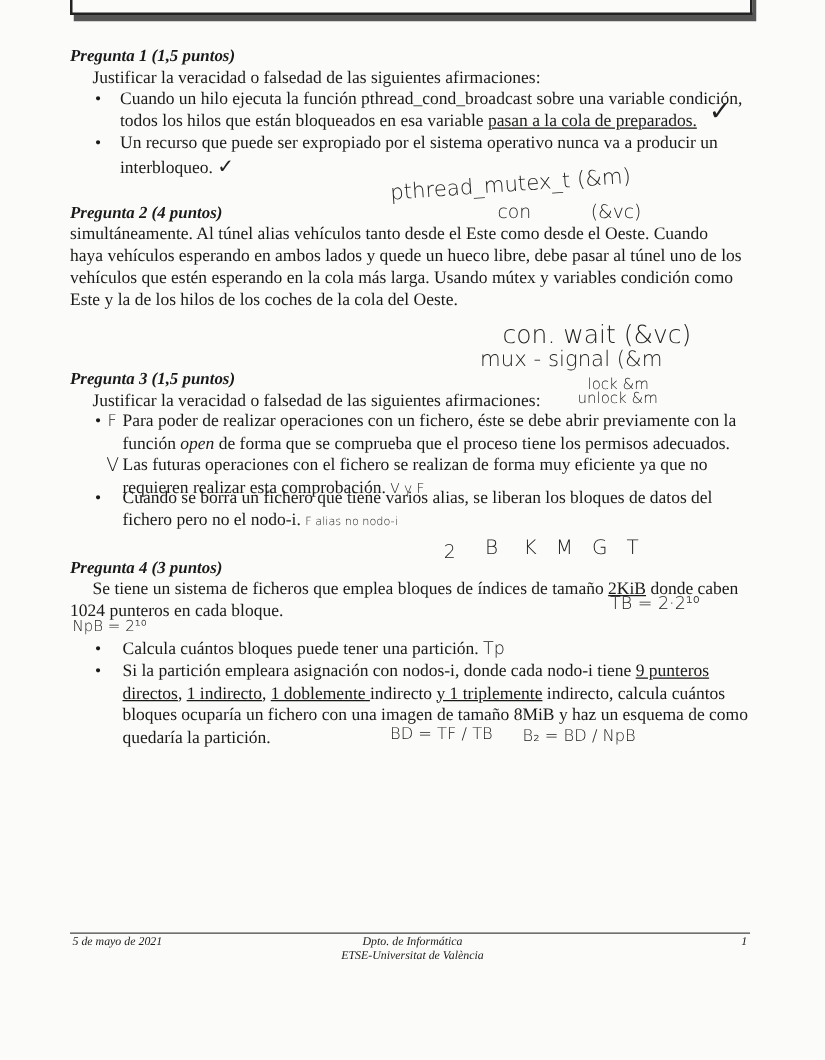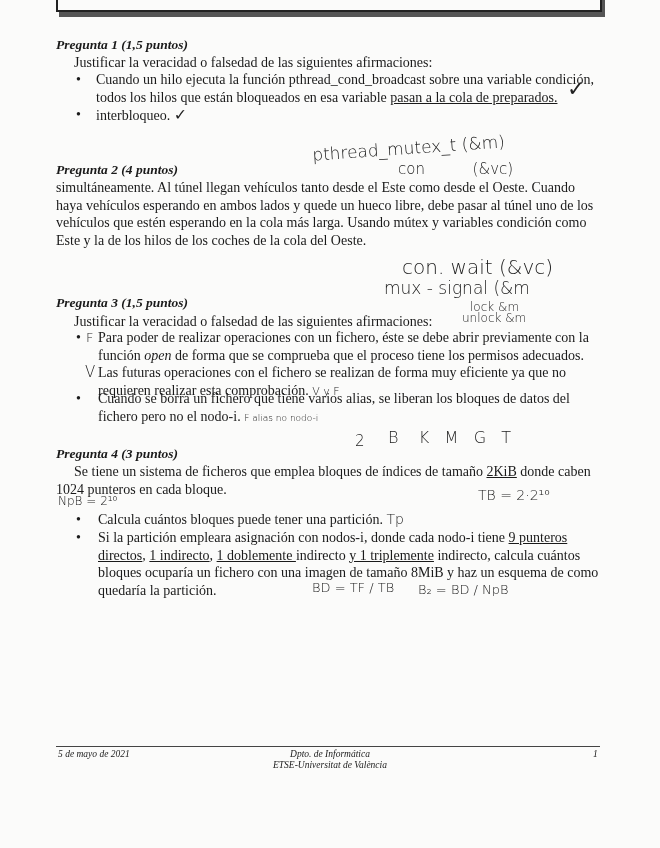--- a/index.html
+++ b/index.html
@@ -29,29 +29,30 @@
 <div class="abs qtitle" style="left:56px;top:37px;">Pregunta 1 (1,5 puntos)</div>
 <div class="abs body" style="left:74px;top:54px;">Justificar la veracidad o falsedad de las siguientes afirmaciones:</div>
 <div class="abs bullet" style="left:96px;top:71px;width:510px;">
   <span class="dot">•</span>
   <div>Cuando un hilo ejecuta la función pthread_cond_broadcast sobre una variable condición,</div>
   <div><span>todos los hilos que están bloqueados en esa variable </span><u>pasan a la cola de preparados.</u></div>
 </div>
 <div class="abs hw" style="left:567px;top:76px;font-size:22px;">✓</div>
 <div class="abs bullet" style="left:96px;top:106px;width:510px;text-align:justify;">
   <span class="dot">•</span>
+  <div>Un recurso que puede ser expropiado por el sistema operativo nunca va a producir un</div>
   <div><span>interbloqueo.</span> <span class="hw" style="font-size:16px;">✓</span></div>
 </div>
 
 <div class="abs hw" style="left:312px;top:138px;font-size:17px;transform:rotate(-4deg);">pthread_mutex_t (&amp;m)</div>
 <div class="abs hw" style="left:398px;top:160px;font-size:15px;white-space:pre;">con          (&amp;vc)</div>
 
 <div class="abs qtitle" style="left:56px;top:162px;">Pregunta 2 (4 puntos)</div>
 <div class="abs body" style="left:56px;top:179px;width:546px;">
-  <div>simultáneamente. Al túnel llegan vehículos tanto desde el Este como desde el Oeste. Cuando</div>
+  <div>simultáneamente. Al túnel alias vehículos tanto desde el Este como desde el Oeste. Cuando</div>
   <div>haya vehículos esperando en ambos lados y quede un hueco libre, debe pasar al túnel uno de los</div>
   <div>vehículos que estén esperando en la cola más larga. Usando mútex y variables condición como</div>
   <div>Este y la de los hilos de los coches de la cola del Oeste.</div>
 </div>
 <div class="abs hw" style="left:402px;top:255px;font-size:20px;">con. wait (&amp;vc)</div>
 <div class="abs hw" style="left:384px;top:278px;font-size:17px;">mux - signal (&amp;m</div>
 <div class="abs hw" style="left:470px;top:300px;font-size:12px;">lock &amp;m</div>
 <div class="abs hw" style="left:462px;top:311px;font-size:12px;">unlock &amp;m</div>
 
 <div class="abs qtitle" style="left:56px;top:295px;">Pregunta 3 (1,5 puntos)</div>
@@ -70,21 +71,21 @@
   <div><span>fichero pero no el nodo-i.</span> <span class="hw" style="font-size:9px;">F alias no nodo-i</span></div>
 </div>
 <div class="abs hw" style="left:388px;top:428px;font-size:16px;white-space:pre;">B    K   M   G   T</div>
 <div class="abs hw" style="left:355px;top:432px;font-size:15px;">2</div>
 
 <div class="abs qtitle" style="left:56px;top:446px;">Pregunta 4 (3 puntos)</div>
 <div class="abs body" style="left:56px;top:463px;width:546px;">
   <div style="text-indent:18px;"><span>Se tiene un sistema de ficheros que emplea bloques de índices de tamaño </span><u>2KiB</u><span> donde caben</span></div>
   <div>1024 punteros en cada bloque.</div>
 </div>
-<div class="abs hw" style="left:478px;top:475px;font-size:14px;margin-top:12px;">TB = 2·2¹⁰</div>
+<div class="abs hw" style="left:488px;top:475px;font-size:14px;">TB = 2·2¹⁰</div>
 <div class="abs hw" style="left:58px;top:494px;font-size:12px;">NpB = 2¹⁰</div>
 
 <div class="abs bullet" style="left:98px;top:511px;width:504px;">
   <span class="dot" style="left:-22px;">•</span>
   <span>Calcula cuántos bloques puede tener una partición.</span> <span class="hw" style="font-size:14px;">Tp</span>
 </div>
 <div class="abs bullet" style="left:98px;top:529px;width:504px;">
   <span class="dot" style="left:-22px;">•</span>
   <div><span>Si la partición empleara asignación con nodos-i, donde cada nodo-i tiene </span><u>9 punteros</u></div>
   <div><u>directos</u><span>, </span><u>1 indirecto</u><span>, </span><u>1 doblemente </u><span>indirecto </span><u>y 1 triplemente</u><span> indirecto, calcula cuántos</span></div>

